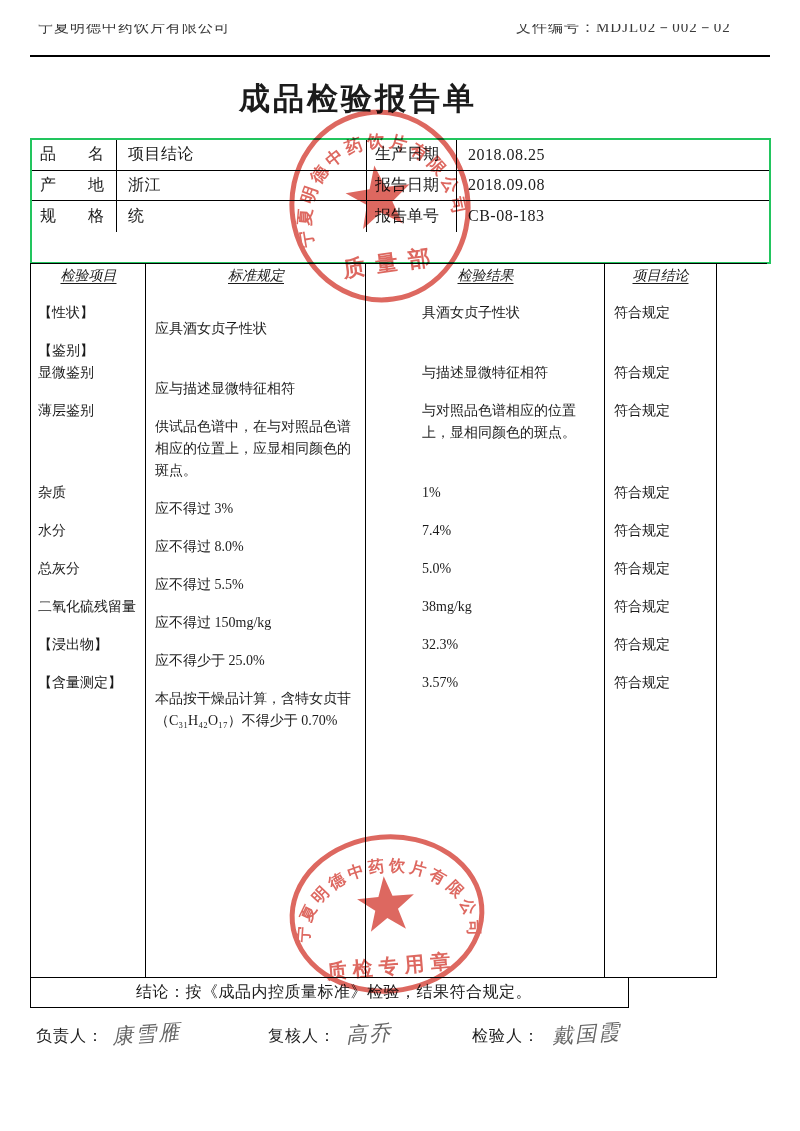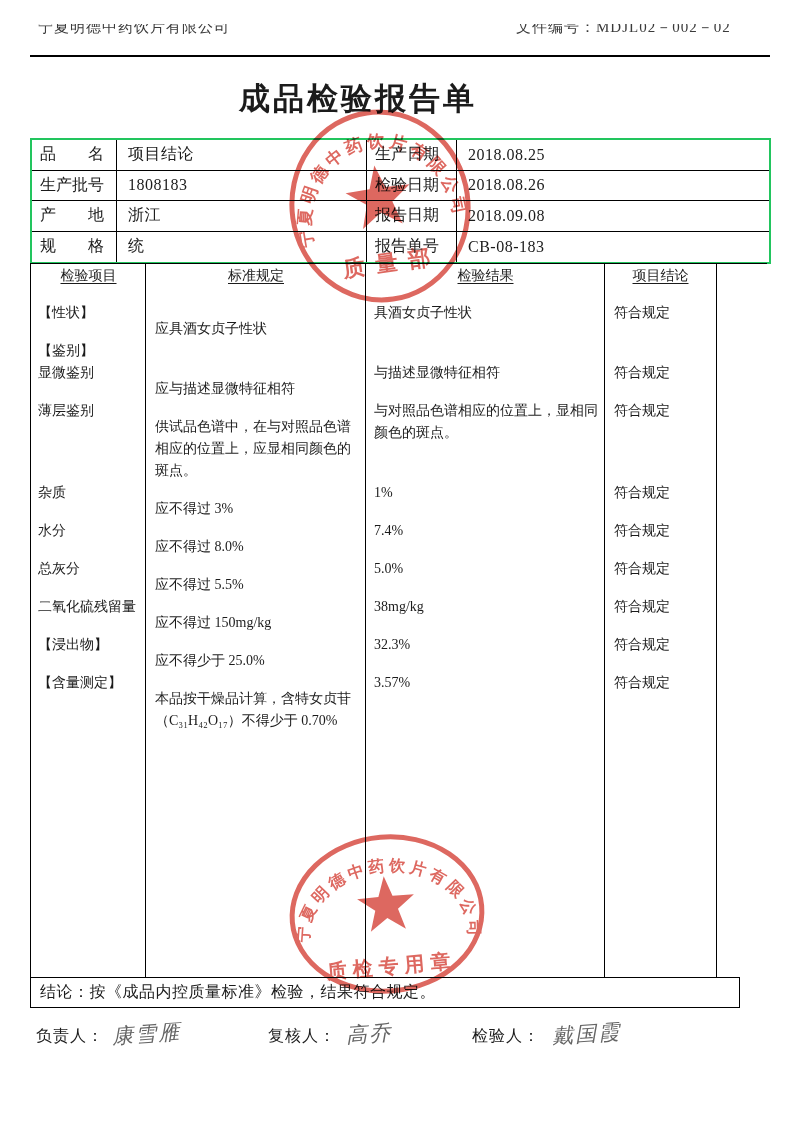--- a/index.html
+++ b/index.html
@@ -26,30 +26,30 @@
   .ic:last-child{border-right:none;}
 
   
   .main-top-border{position:absolute;left:30px;top:263px;width:737px;height:1px;background:#000;}
   .main-table{position:absolute;left:30px;top:264px;width:685px;height:713px;
               border-left:1px solid #000;border-right:1px solid #000;border-bottom:1px solid #000;
               font-size:14px;}
   .vline{position:absolute;top:0;bottom:0;width:1px;background:#000;}
   .mt-header{display:grid;grid-template-columns:115px 220px 239px 111px;height:38px;padding-top:3px;box-sizing:border-box;}
   .mt-header .hc{text-align:center;}
-  .mt-header .hc span{text-decoration:underline;text-underline-offset:3px;}
+  .mt-header .hc span{text-decoration:underline;text-underline-offset:3px;font-style:italic;}
   .mt-row{display:grid;grid-template-columns:115px 220px 239px 111px;line-height:22px;min-height:22px;}
   .c1{padding-left:7px;}
   .c2{padding-left:9px;padding-right:4px;margin-top:16px;}
-  .c3{padding-left:8px;padding-right:4px;}
+  .c3{padding-left:8px;padding-right:4px;margin-left:48px;}
   .c4{padding-left:9px;}
 
   
-  .conclusion{position:absolute;left:30px;top:977px;width:710px;height:31px;border:1px solid #000;
-              box-sizing:border-box;display:flex;align-items:center;padding-left:9px;font-size:16px;letter-spacing:.5px;}
+  .conclusion{position:absolute;left:30px;top:977px;width:599px;height:31px;border:1px solid #000;
+              box-sizing:border-box;display:flex;align-items:center;padding-left:9px;font-size:16px;letter-spacing:.5px;justify-content:center;}
 
   
   .footer{position:absolute;left:0;top:1020px;width:796px;height:45px;font-size:16px;}
   .flabel{position:absolute;top:6px;letter-spacing:1px;}
   .sig{position:absolute;top:0px;font-family:"DejaVu Sans",sans-serif;font-style:italic;
        color:#4a4a4a;font-size:21px;transform:rotate(-4deg);letter-spacing:2px;opacity:.85;}
 
   
   .stamp{position:absolute;mix-blend-mode:multiply;opacity:.88;}
   #stamp-top{left:284px;top:103px;transform:rotate(-8deg);}
@@ -68,26 +68,20 @@
 <div class="rule"></div>
 
 <div class="title">成品检验报告单</div>
 
 <div class="info-table">
   <div class="info-row">
     <div class="ic">品　　名</div>
     <div class="ic val">项目结论</div>
     <div class="ic">生产日期</div>
     <div class="ic val">2018.08.25</div>
-  </div>
-  <div class="info-row">
-    <div class="ic">生产批号</div>
-    <div class="ic val">1808183</div>
-    <div class="ic">检验日期</div>
-    <div class="ic val">2018.08.26</div>
   </div>
   <div class="info-row">
     <div class="ic">产　　地</div>
     <div class="ic val">浙江</div>
     <div class="ic">报告日期</div>
     <div class="ic val">2018.09.08</div>
   </div>
   <div class="info-row">
     <div class="ic">规　　格</div>
     <div class="ic val">统</div>

